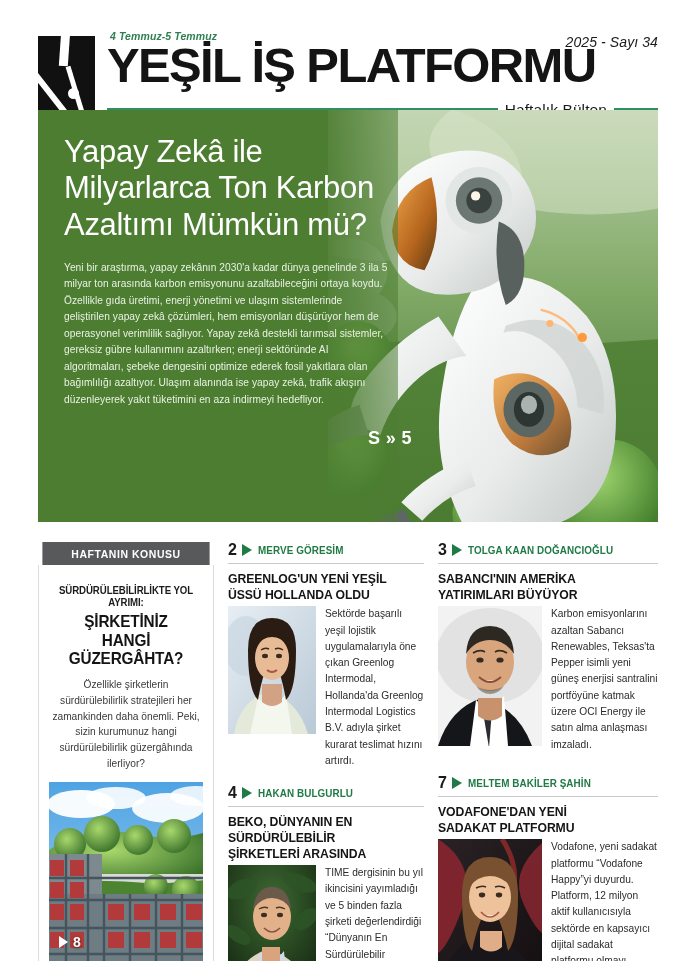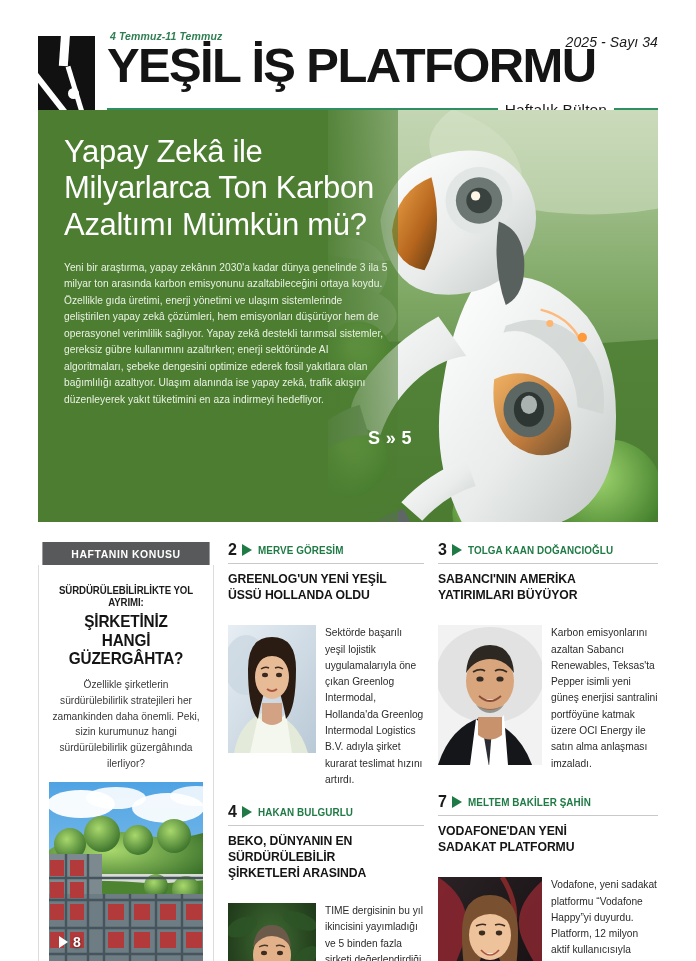--- a/index.html
+++ b/index.html
@@ -312,21 +312,21 @@
     color: #141414;
     letter-spacing: -.1px;
     transform: scaleX(.94);
     transform-origin: left center;
     white-space: pre-line;
   }
 
   .art-body {
     display: flex;
     gap: 9px;
-    margin-top: 23px;
+    margin-top: 4px;
   }
   .art-thumb {
     flex: 0 0 88px;
     height: 128px;
     overflow: hidden;
   }
   .art-thumb.wide { flex: 0 0 104px; height: 140px; }
   .art-thumb svg { display: block; width: 100%; height: 100%; }
 
   .art-text {
@@ -346,21 +346,21 @@
   <header class="masthead">
 
     <div class="logo-mark">
       <span class="notch"></span>
       <span class="slash-a"></span>
       <span class="slash-b"></span>
       <span class="dot"></span>
     </div>
 
     <div class="masthead-text">
-      <div class="issue-date">4 Temmuz-11 Temmuz</div>
+      <div class="issue-date">4 Temmuz-5 Temmuz</div>
       <div class="issue-number">2025 - Sayı 34</div>
       <h1 class="wordmark">YEŞİL İŞ PLATFORMU</h1>
       <div class="tagline-row">
         <span class="rule"></span>
         <span class="tagline-text">Haftalık Bülten</span>
         <span class="rule short"></span>
       </div>
     </div>
   </header>
 

